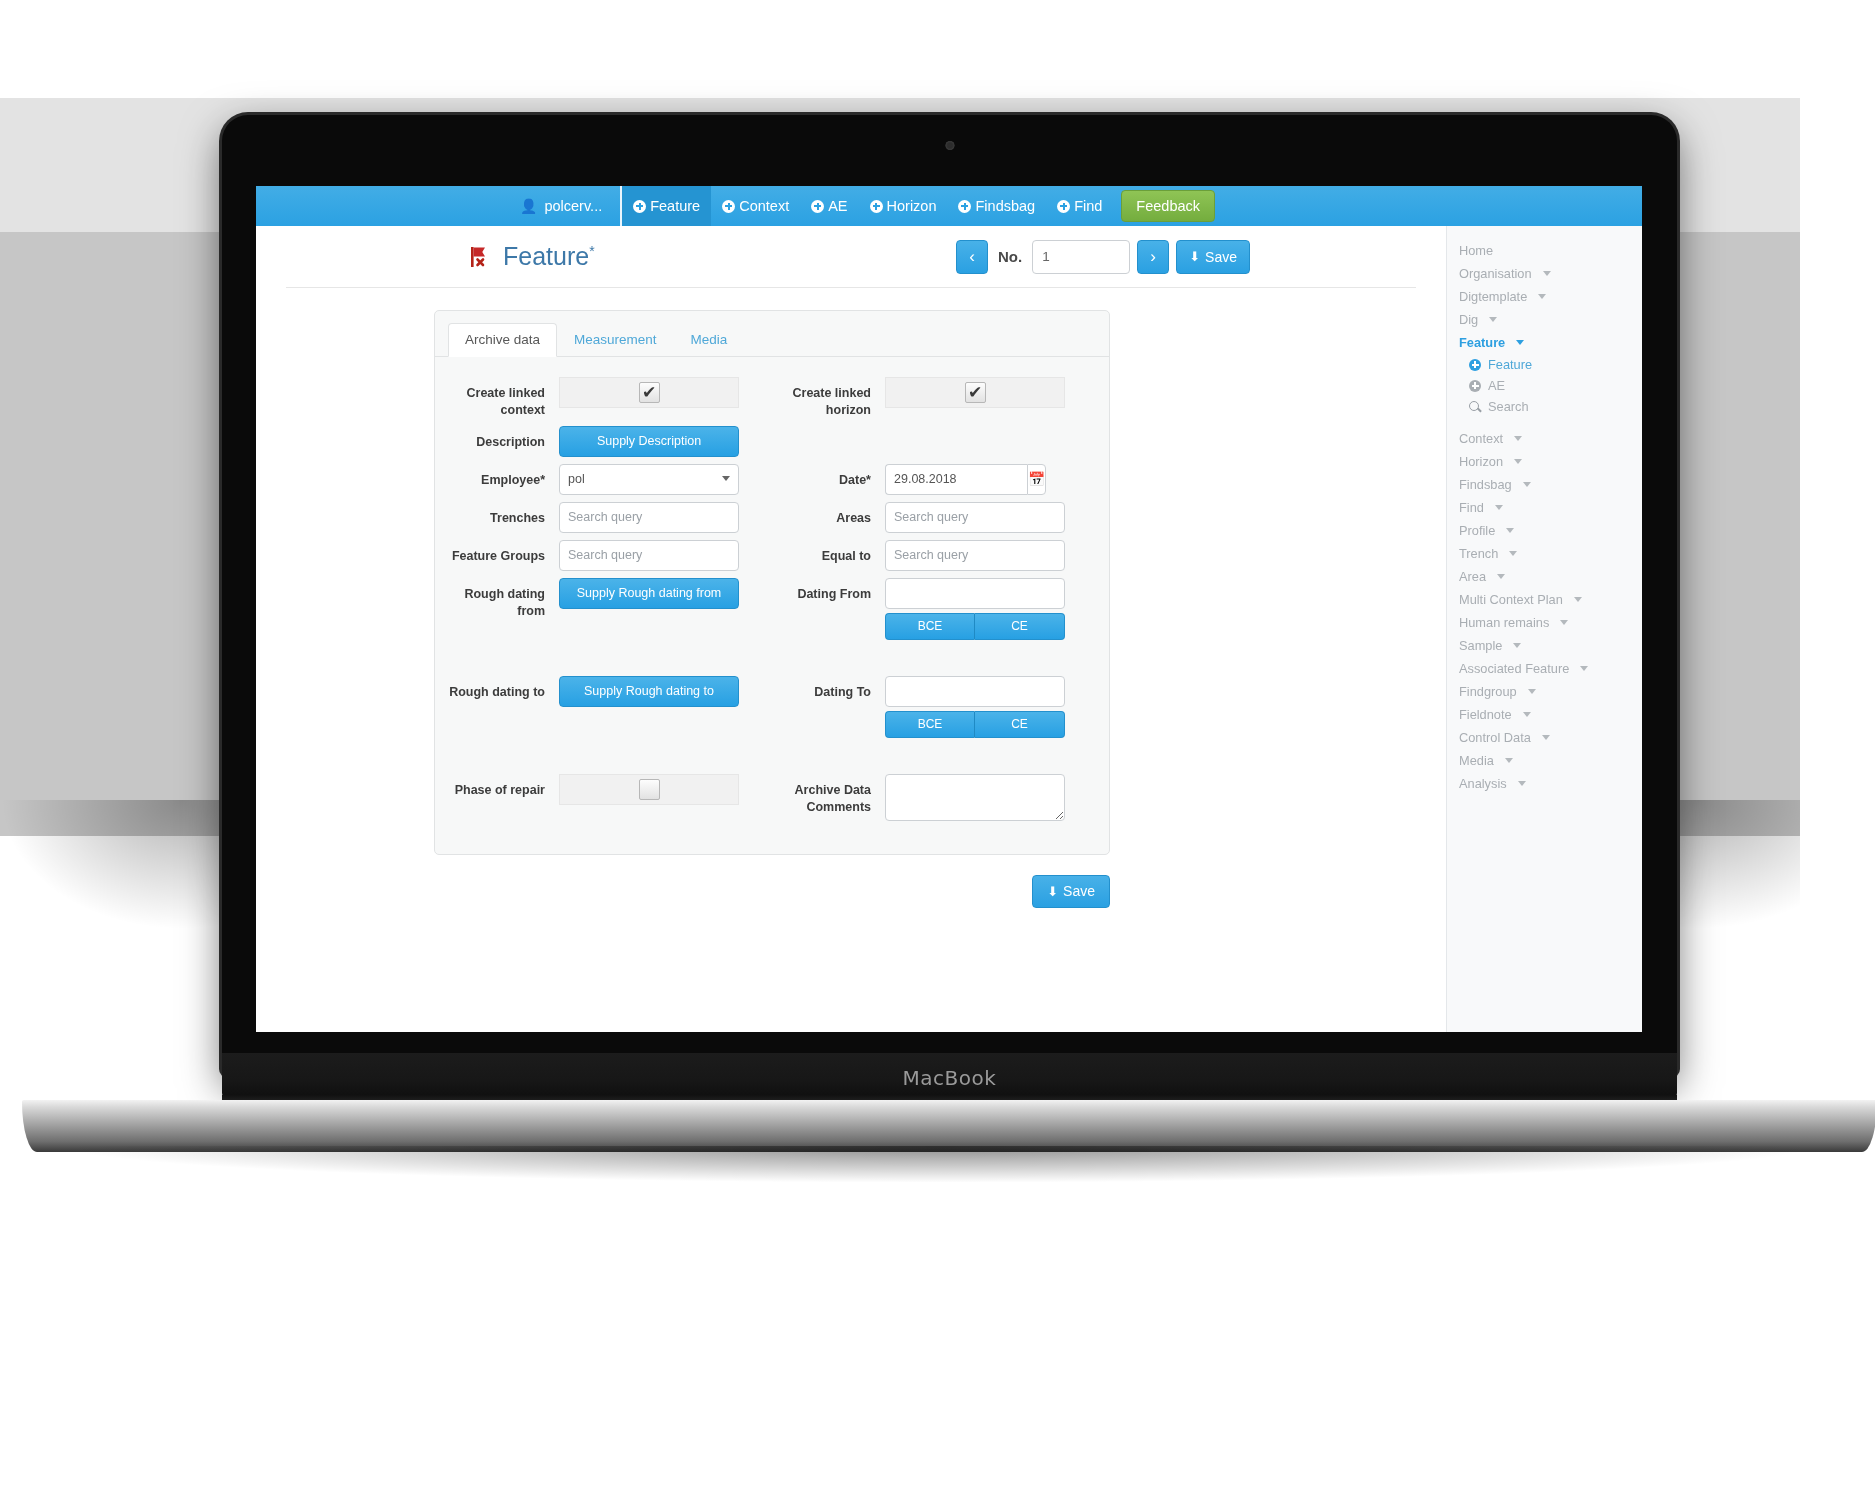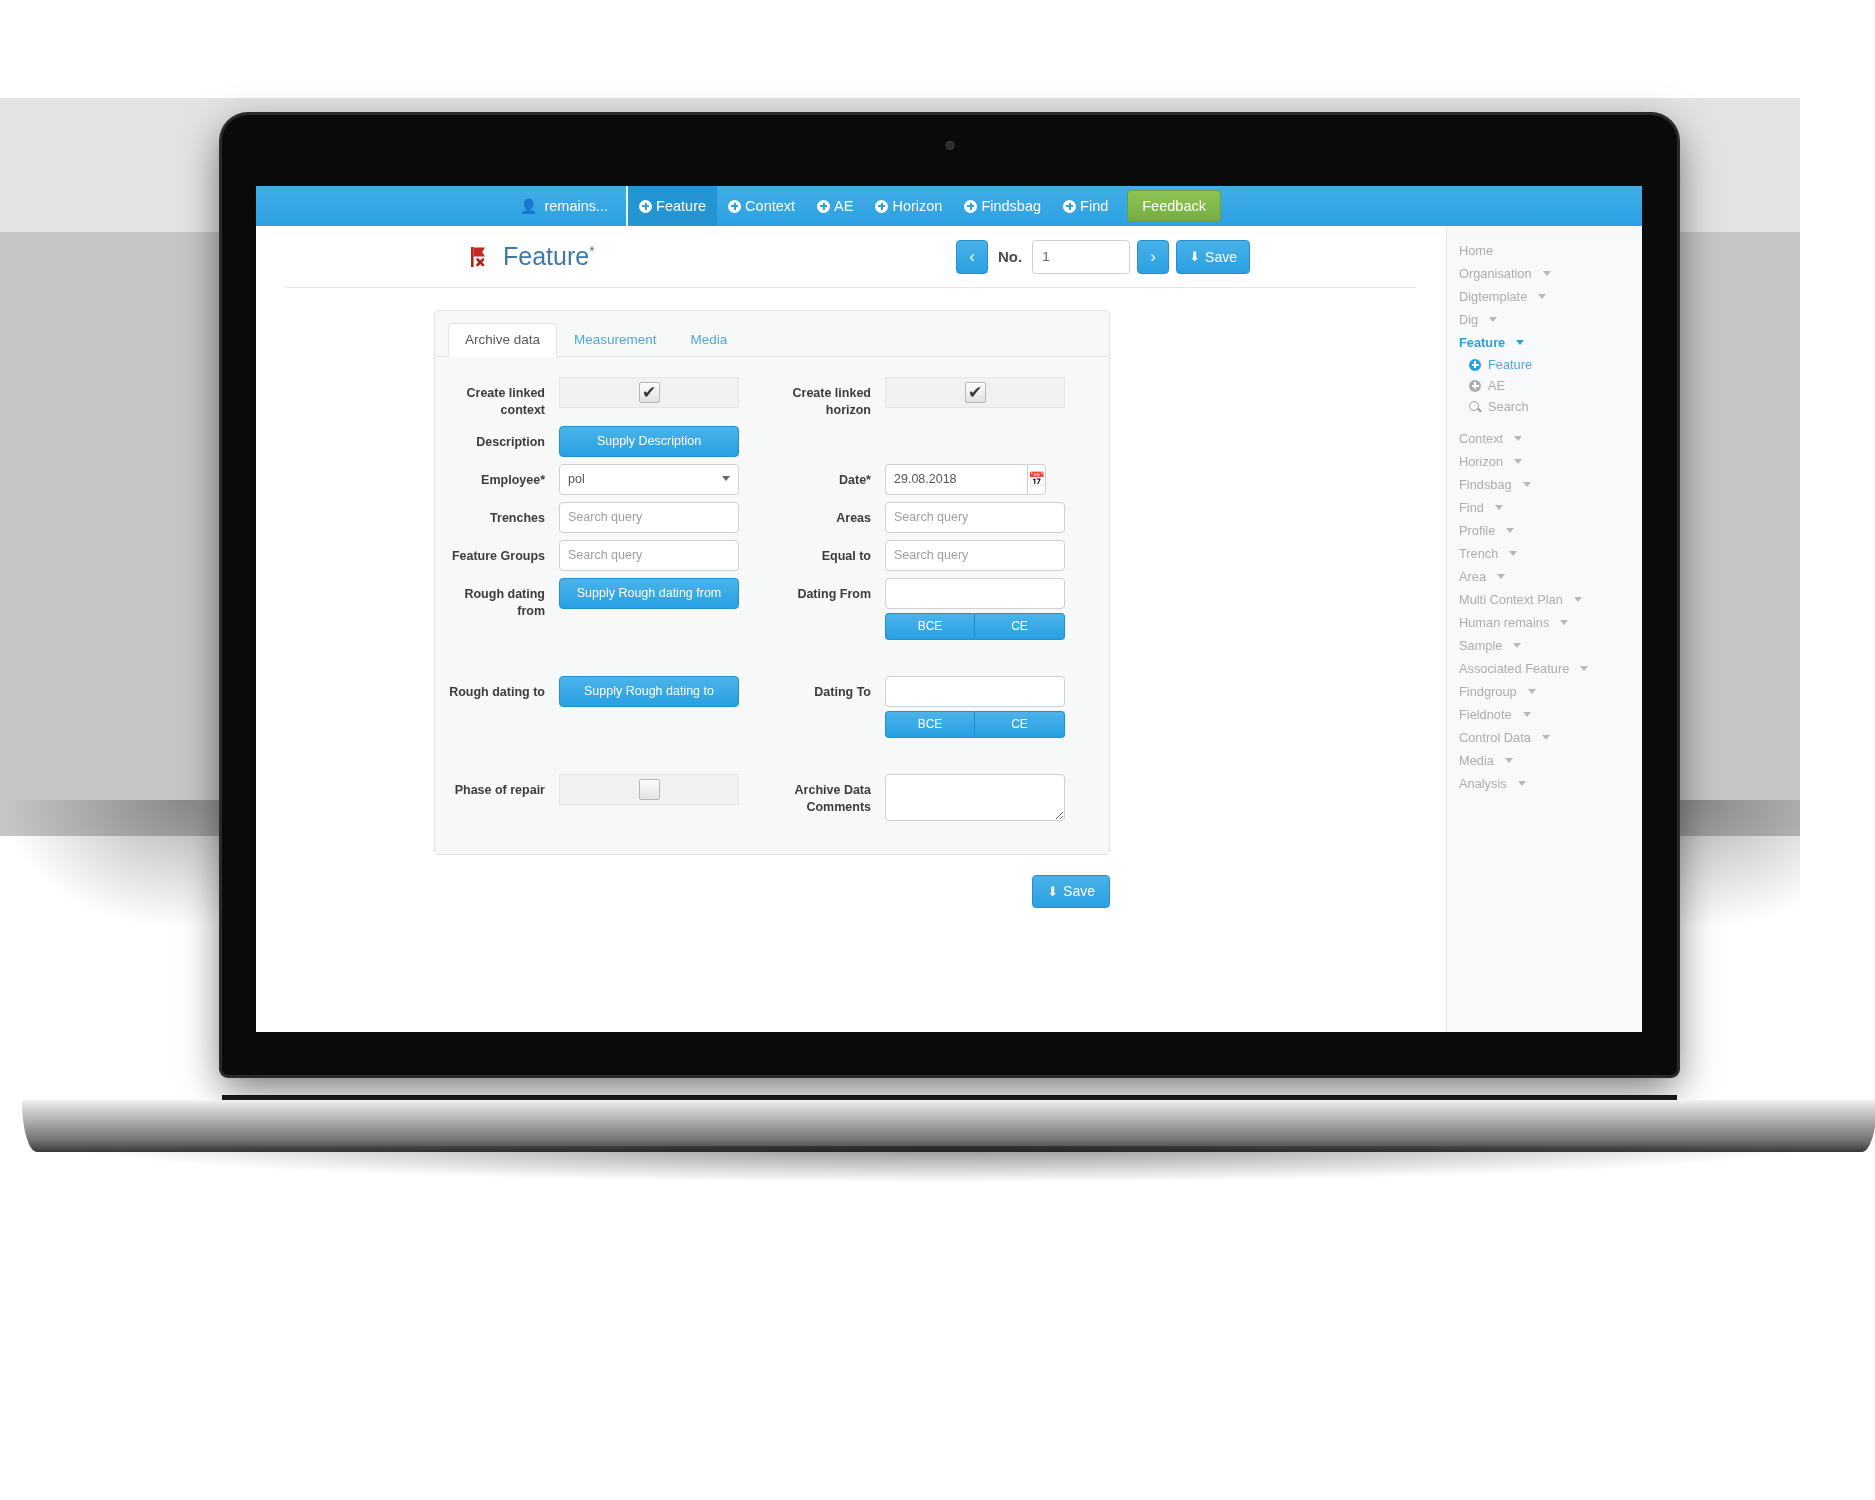--- a/index.html
+++ b/index.html
@@ -307,21 +307,21 @@
     <div class="camera"></div>
   </div>
 
   <div class="screen">
 
     <div class="navbar">
       <div class="nav-left-spacer"></div>
 
       <div class="nav-user">
         <span class="u-icon">👤</span>
-        <span>remains...</span>
+        <span>polcerv...</span>
       </div>
 
       <div class="nav-items">
         <div class="nav-item active">
           <span class="plus-circle"></span>
           <span>Feature</span>
         </div>
         <div class="nav-item">
           <span class="plus-circle"></span>
           <span>Context</span>
@@ -645,18 +645,21 @@
         </div>
         <div class="side-item">
           <span>Analysis</span>
           <span class="caret"></span>
         </div>
       </div>
 
     </div>
   </div>
 
+  <div class="chin">
+    <div class="chin-label">MacBook</div>
+  </div>
   <div class="hinge"></div>
   <div class="base-notch"></div>
   <div class="base"></div>
   <div class="base-shadow"></div>
 
 </div>
 
 </body></html>

